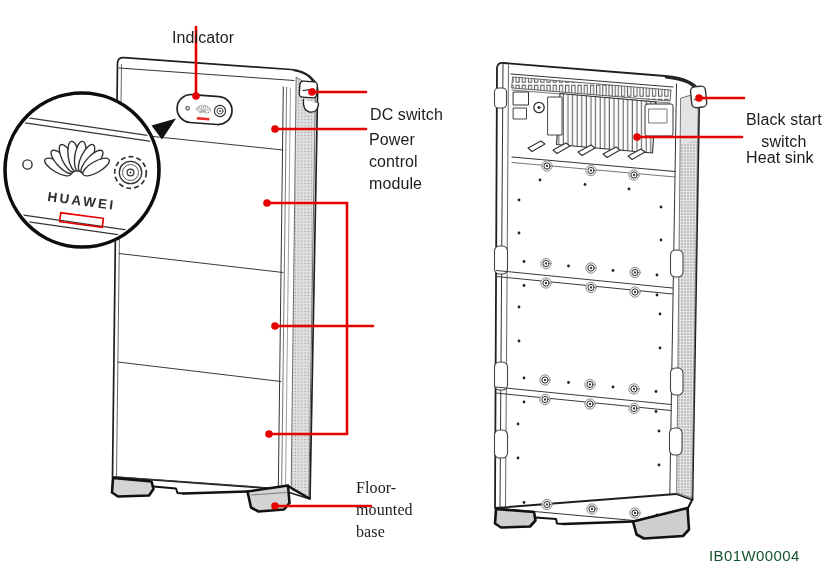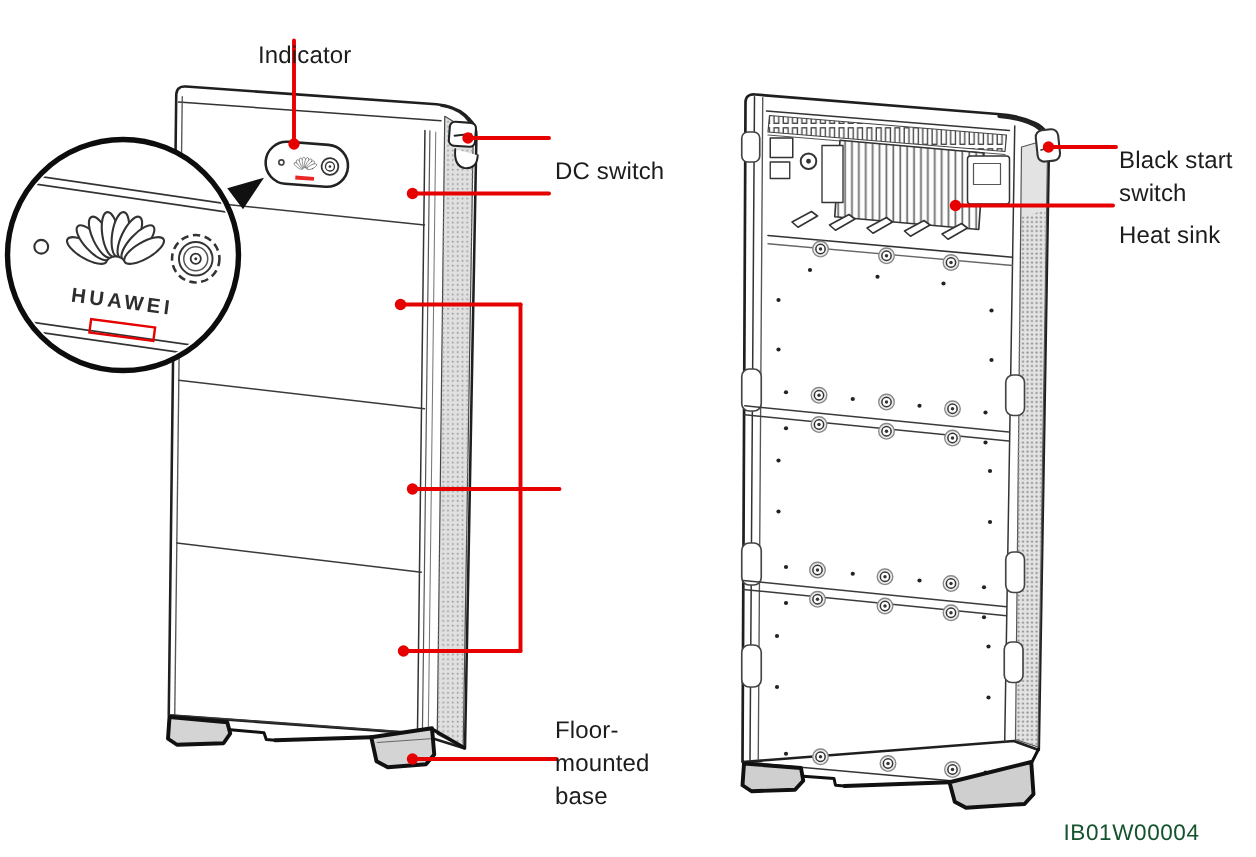--- a/index.html
+++ b/index.html
@@ -257,21 +257,24 @@
     <circle cx="275" cy="506" r="3.8" stroke="none"></circle>
     <path d="M699,98 L744,98" fill="none"></path>
     <circle cx="699" cy="98" r="3.8" stroke="none"></circle>
     <path d="M637,137 L742,137" fill="none"></path>
     <circle cx="637" cy="137" r="3.8" stroke="none"></circle>
   </g>
 </svg>
 
 <div class="label" style="left:172px;top:6px;">Indicator</div>
 <div class="label" style="left:370px;top:83px;">DC switch</div>
-<div class="label" style="left:370px;top:456px;">Floor-
+<div class="label" style="left:369px;top:108px;">Power
+control
+module</div>
+<div class="label" style="left:356px;top:456px;font-family:Liberation Serif, serif;">Floor-
 mounted
 base</div>
-<div class="label" style="left:746px;top:76px;">Black start
+<div class="label" style="left:746px;top:88px;text-align:center;">Black start
 switch</div>
 <div class="label" style="left:746px;top:126px;text-align:right;">Heat sink</div>
 <div class="figcode" style="left:709px;top:547px;">IB01W00004</div>
 
 </div>
 
 </body></html>

